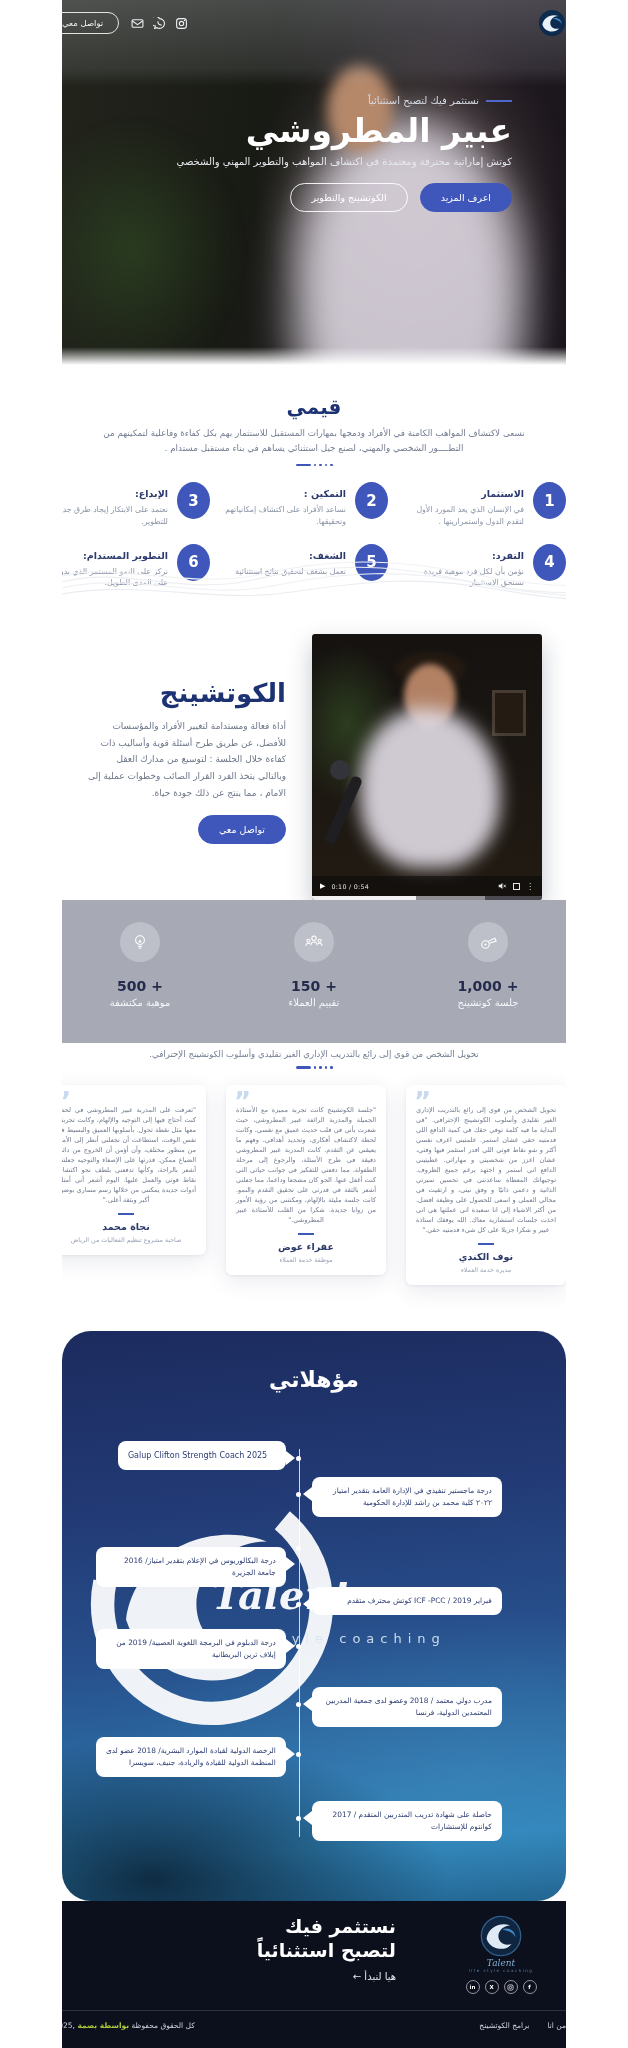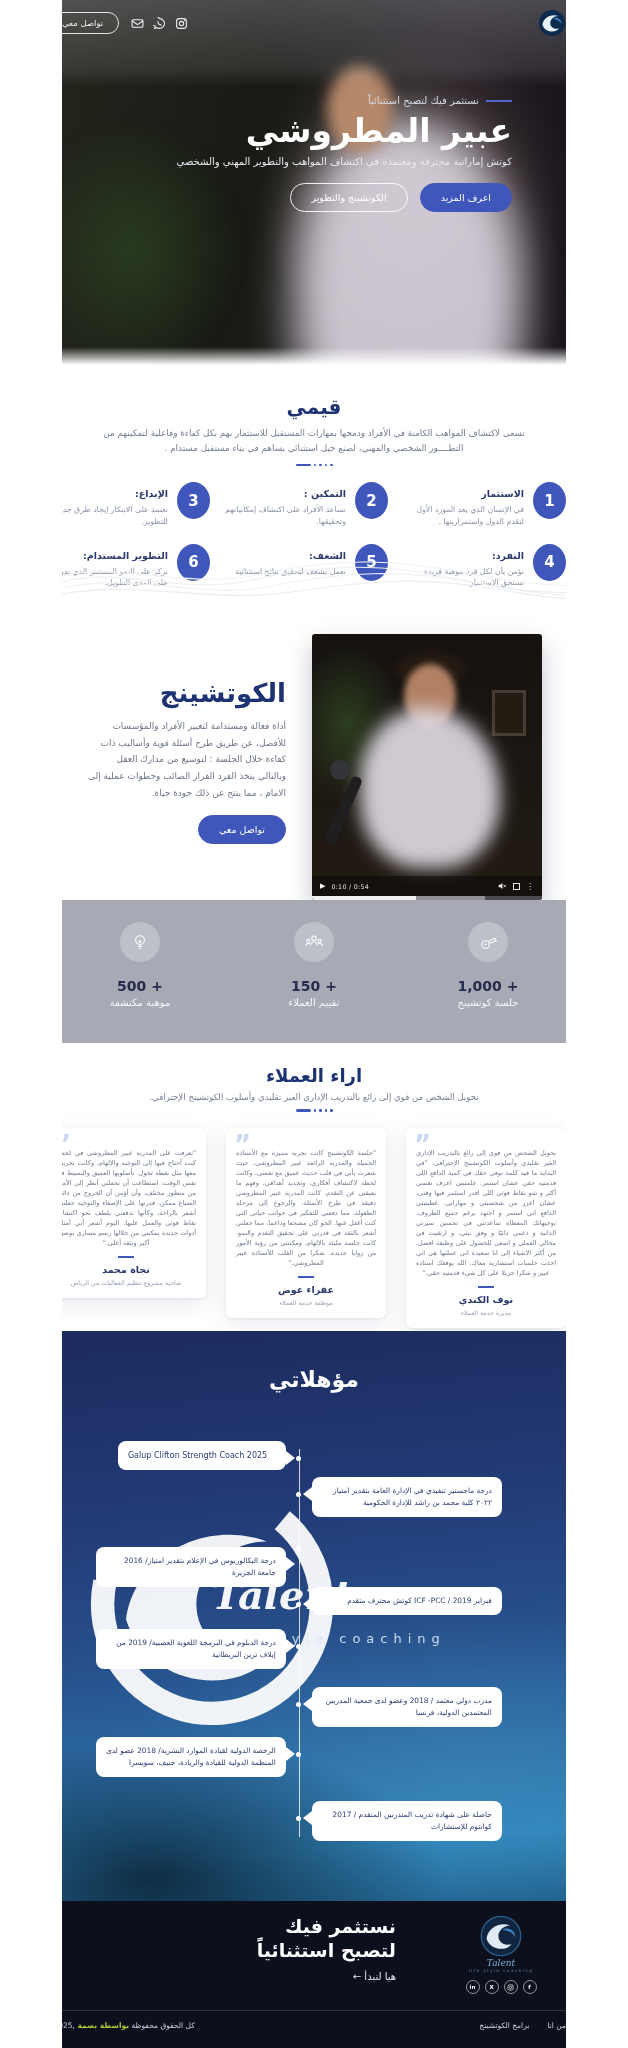--- a/index.html
+++ b/index.html
@@ -98,20 +98,21 @@
   .card-dash { width:16px; height:2px; background:#3f57ba; margin:8px auto 6px; }
   .card-name { font-size:9.5px; font-weight:800; color:#2b3a6b; }
   .card-role { font-size:6.3px; color:#9aa3b5; margin-top:4px; }
 
   
   .quals { position:relative; height:570px; overflow:hidden; color:#fff;
     background:
       radial-gradient(420px 200px at 18% 96%, rgba(10,30,48,.85), transparent 70%),
       radial-gradient(500px 240px at 80% 78%, rgba(72,150,198,.35), transparent 70%),
       linear-gradient(175deg,#1c2b5e 0%,#223a75 30%,#27508c 55%,#2c6ea6 75%,#2f85bb 88%,#1f608b 100%);
+    border-radius: 29px;
   }
   .quals .sec-title { color:#fff; font-size:22px; padding-top:36px; }
   .timeline { position:absolute; top:0; left:0; width:100%; height:100%; }
   .tl-line { position:absolute; left:47%; top:118px; width:1px; height:388px; background:rgba(255,255,255,.8); }
   .tl-dot { position:absolute; left:calc(47% - 2.5px); width:5px; height:5px; border-radius:50%; background:#fff; }
   .tl-box { position:absolute; background:#fff; color:#2c3c74; border-radius:8px; padding:8px 10px; font-size:7.4px; line-height:1.65; text-align:right; width:190px; }
   .tl-box.left { right:calc(53% + 13px); }
   .tl-box.right { left:calc(47% + 13px); }
   .tl-box.left::after { content:""; position:absolute; left:100%; top:10px; border:7px solid transparent; border-left:9px solid #fff; }
   .tl-box.right::after { content:""; position:absolute; right:100%; top:10px; border:7px solid transparent; border-right:9px solid #fff; }
@@ -328,21 +329,20 @@
               <path d="M26 46h12M28 52h8M28 34l4-7 4 7"></path>
             </svg>
         </span>
         <div class="stat-value">+ 500</div>
         <div class="stat-label">موهبة مكتشفة</div>
       </div>
     </div>
   </section>
 
   <section class="reviews">
-    <h2 class="sec-title">اراء العملاء</h2>
     <p class="reviews-sub">تحويل الشخص من قوي إلى رائع بالتدريب الإداري الغير تقليدي وأسلوب الكوتشينج الإحترافي.</p>
     <div class="deco">
         <i></i>
         <i></i>
         <i></i>
         <i></i>
         <span class="bar"></span>
       </div>
     <div class="container cards">
       <div class="card">

